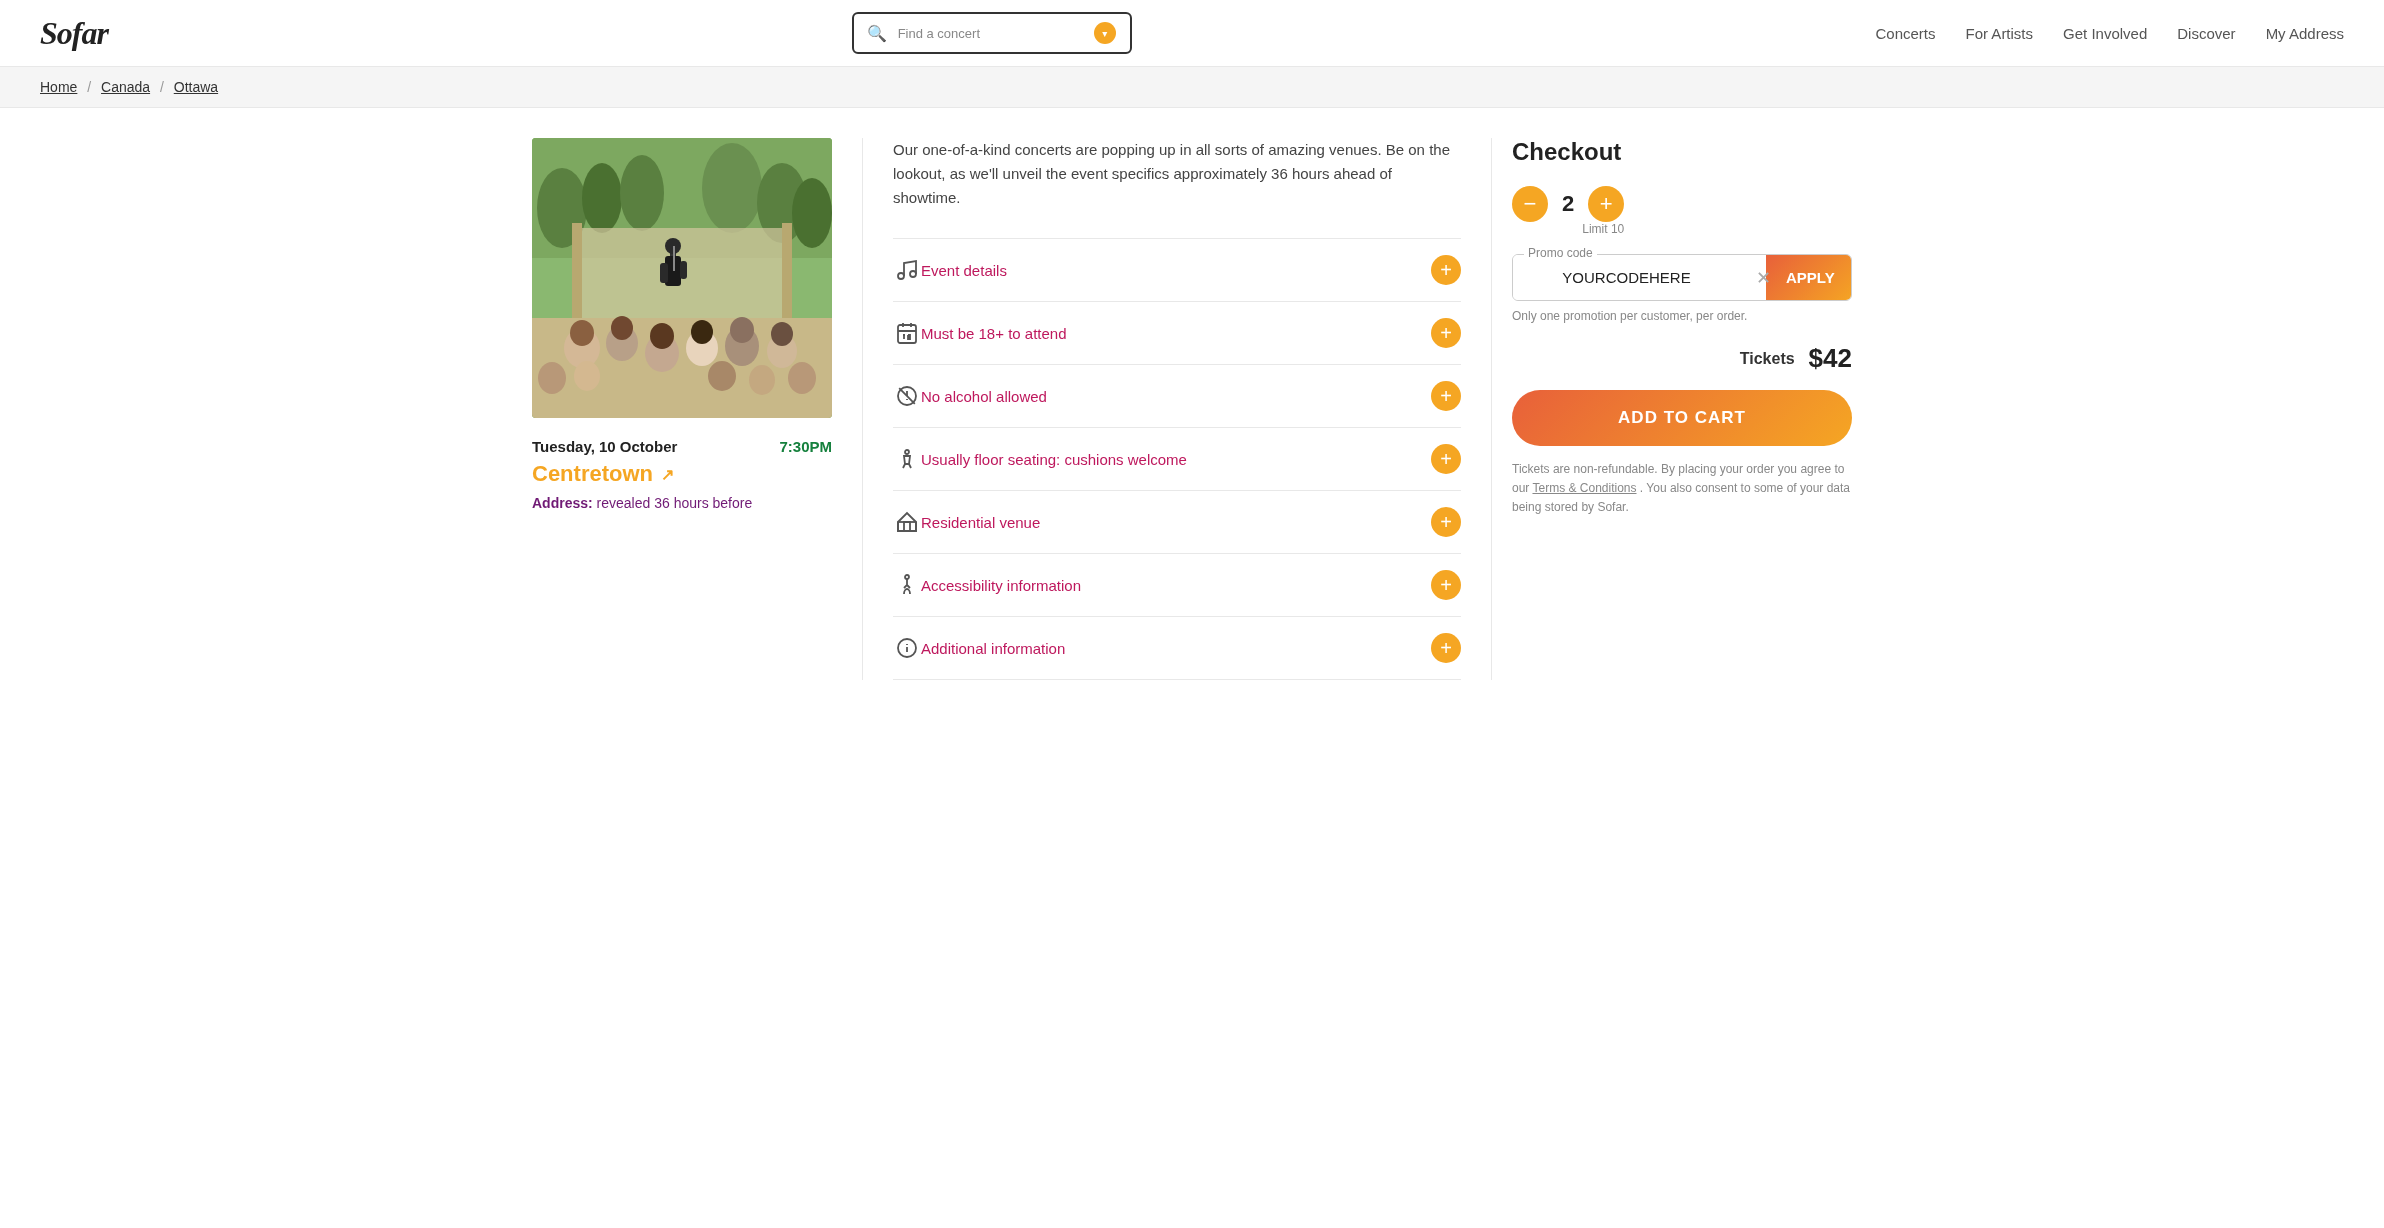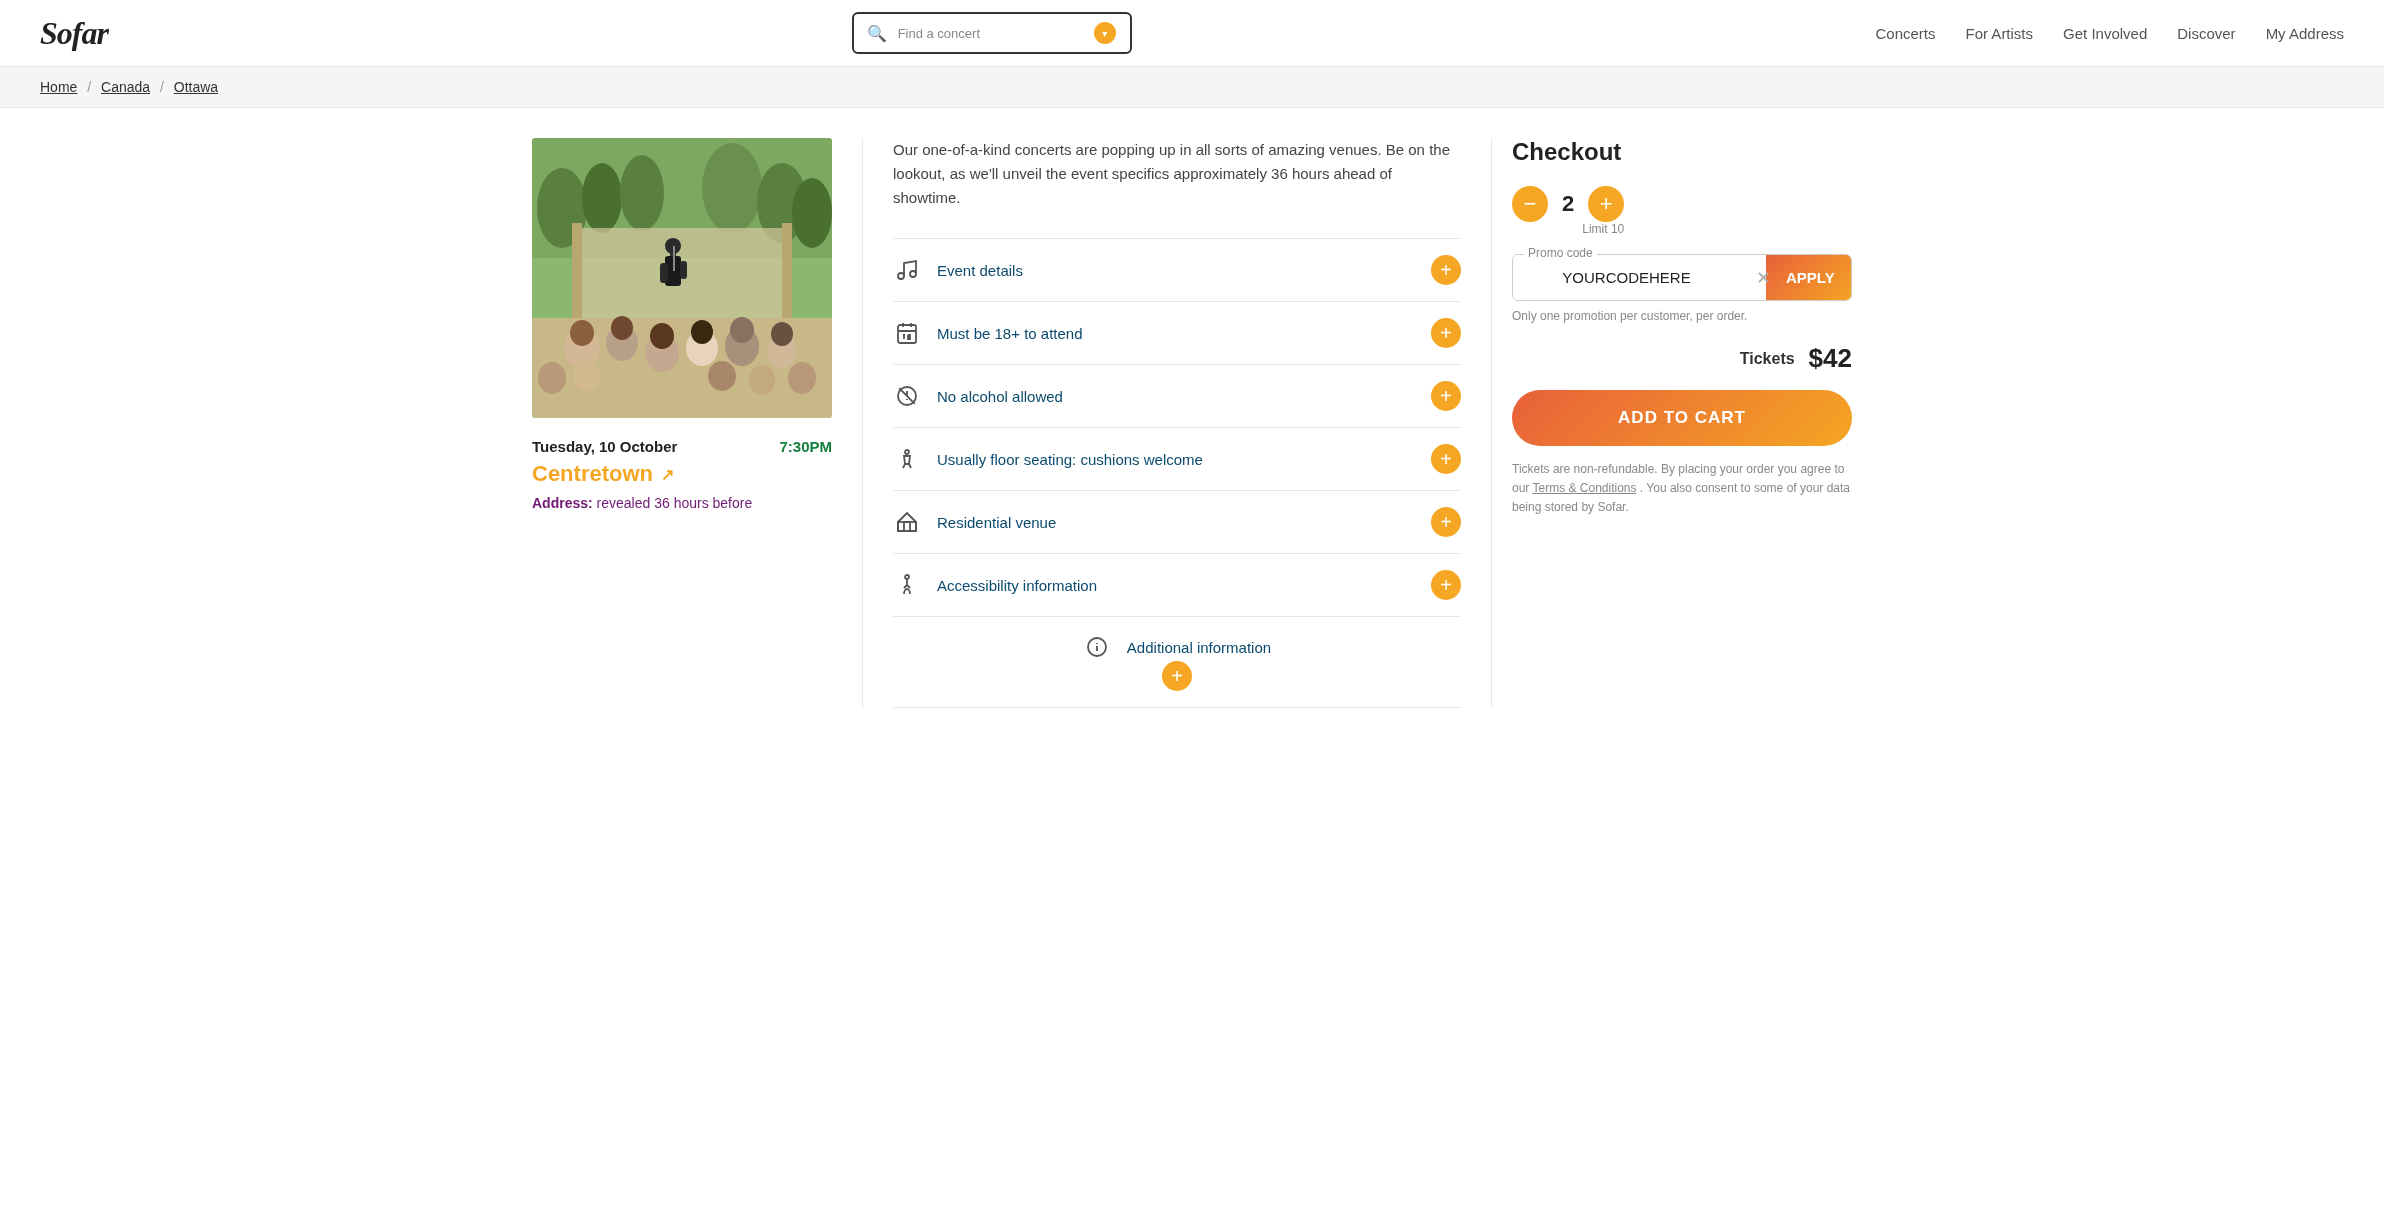--- a/index.html
+++ b/index.html
@@ -34,22 +34,22 @@
     .ext-link { color: #f5a623; font-size: 16px; }
     .event-address { font-size: 14px; color: #701a75; }
     .event-address strong { font-weight: 700; }
 
     
     .middle-col { flex: 1; padding: 0 30px; border-left: 1px solid #e8e8e8; border-right: 1px solid #e8e8e8; }
     .about-title { font-size: 22px; font-weight: 700; margin-bottom: 14px; color: #222; }
     .about-text { font-size: 15px; color: #444; line-height: 1.6; margin-bottom: 28px; }
     .detail-list { list-style: none; }
     .detail-item { display: flex; align-items: center; justify-content: space-between; padding: 16px 0; border-top: 1px solid #e8e8e8; }
-    .detail-item:last-child { border-bottom: 1px solid #e8e8e8; flex-direction: column; }
-    .detail-left { display: flex; align-items: center; gap: 16px; font-size: 15px; color: #0c4a6e; justify-content: flex-end; }
+    .detail-item:last-child { border-bottom: 1px solid #e8e8e8; }
+    .detail-left { display: flex; align-items: center; gap: 0; font-size: 15px; color: #be185d; justify-content: flex-end; }
     .detail-icon { width: 28px; height: 28px; display: flex; align-items: center; justify-content: center; color: #555; font-size: 18px; flex-shrink: 0; }
     .plus-circle { width: 30px; height: 30px; border-radius: 50%; background: #f5a623; color: #fff; display: flex; align-items: center; justify-content: center; font-size: 20px; font-weight: 300; cursor: pointer; flex-shrink: 0; }
 
     
     .right-col { width: 340px; flex-shrink: 0; margin-left: 20px; }
     .checkout-title { font-size: 24px; font-weight: 700; margin-bottom: 20px; color: #222; }
     .price-row { display: flex; align-items: center; justify-content: space-between; margin-bottom: 6px; }
     .price-amount { font-size: 36px; font-weight: 700; color: #222; }
     .quantity-control { display: flex; align-items: center; gap: 14px; }
     .qty-btn { width: 36px; height: 36px; border-radius: 50%; border: none; cursor: pointer; display: flex; align-items: center; justify-content: center; font-size: 22px; font-weight: 400; }

